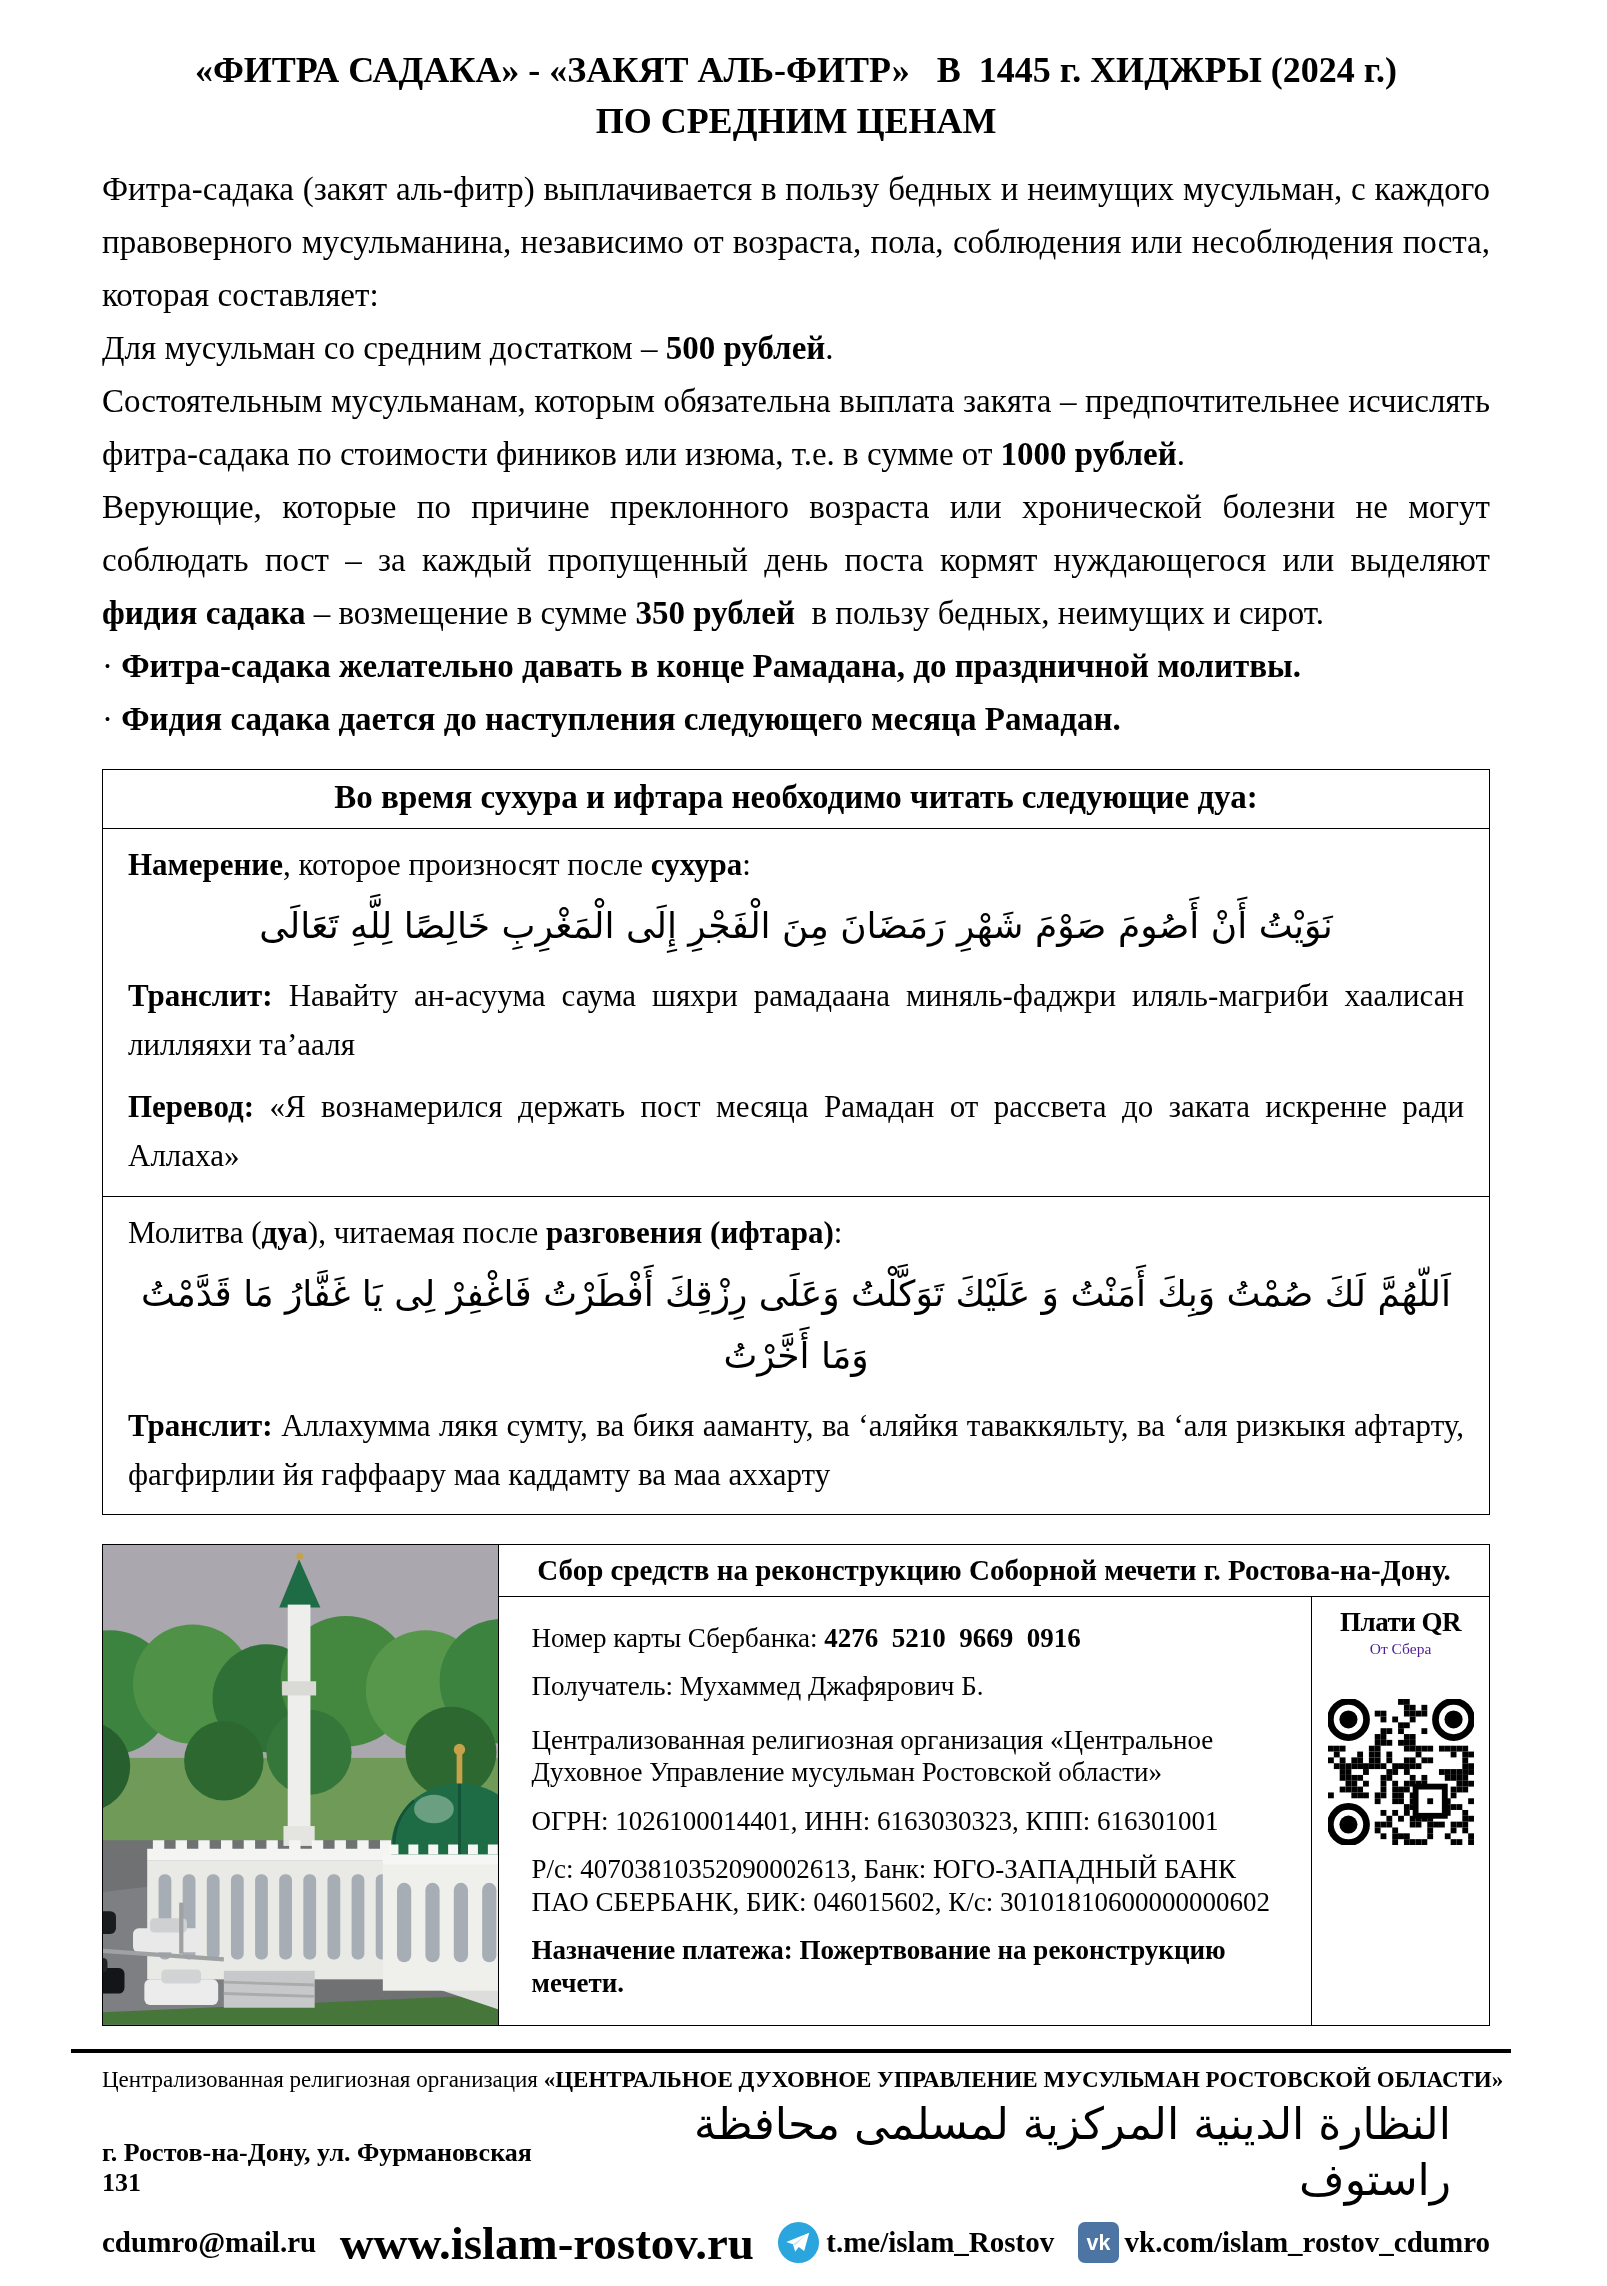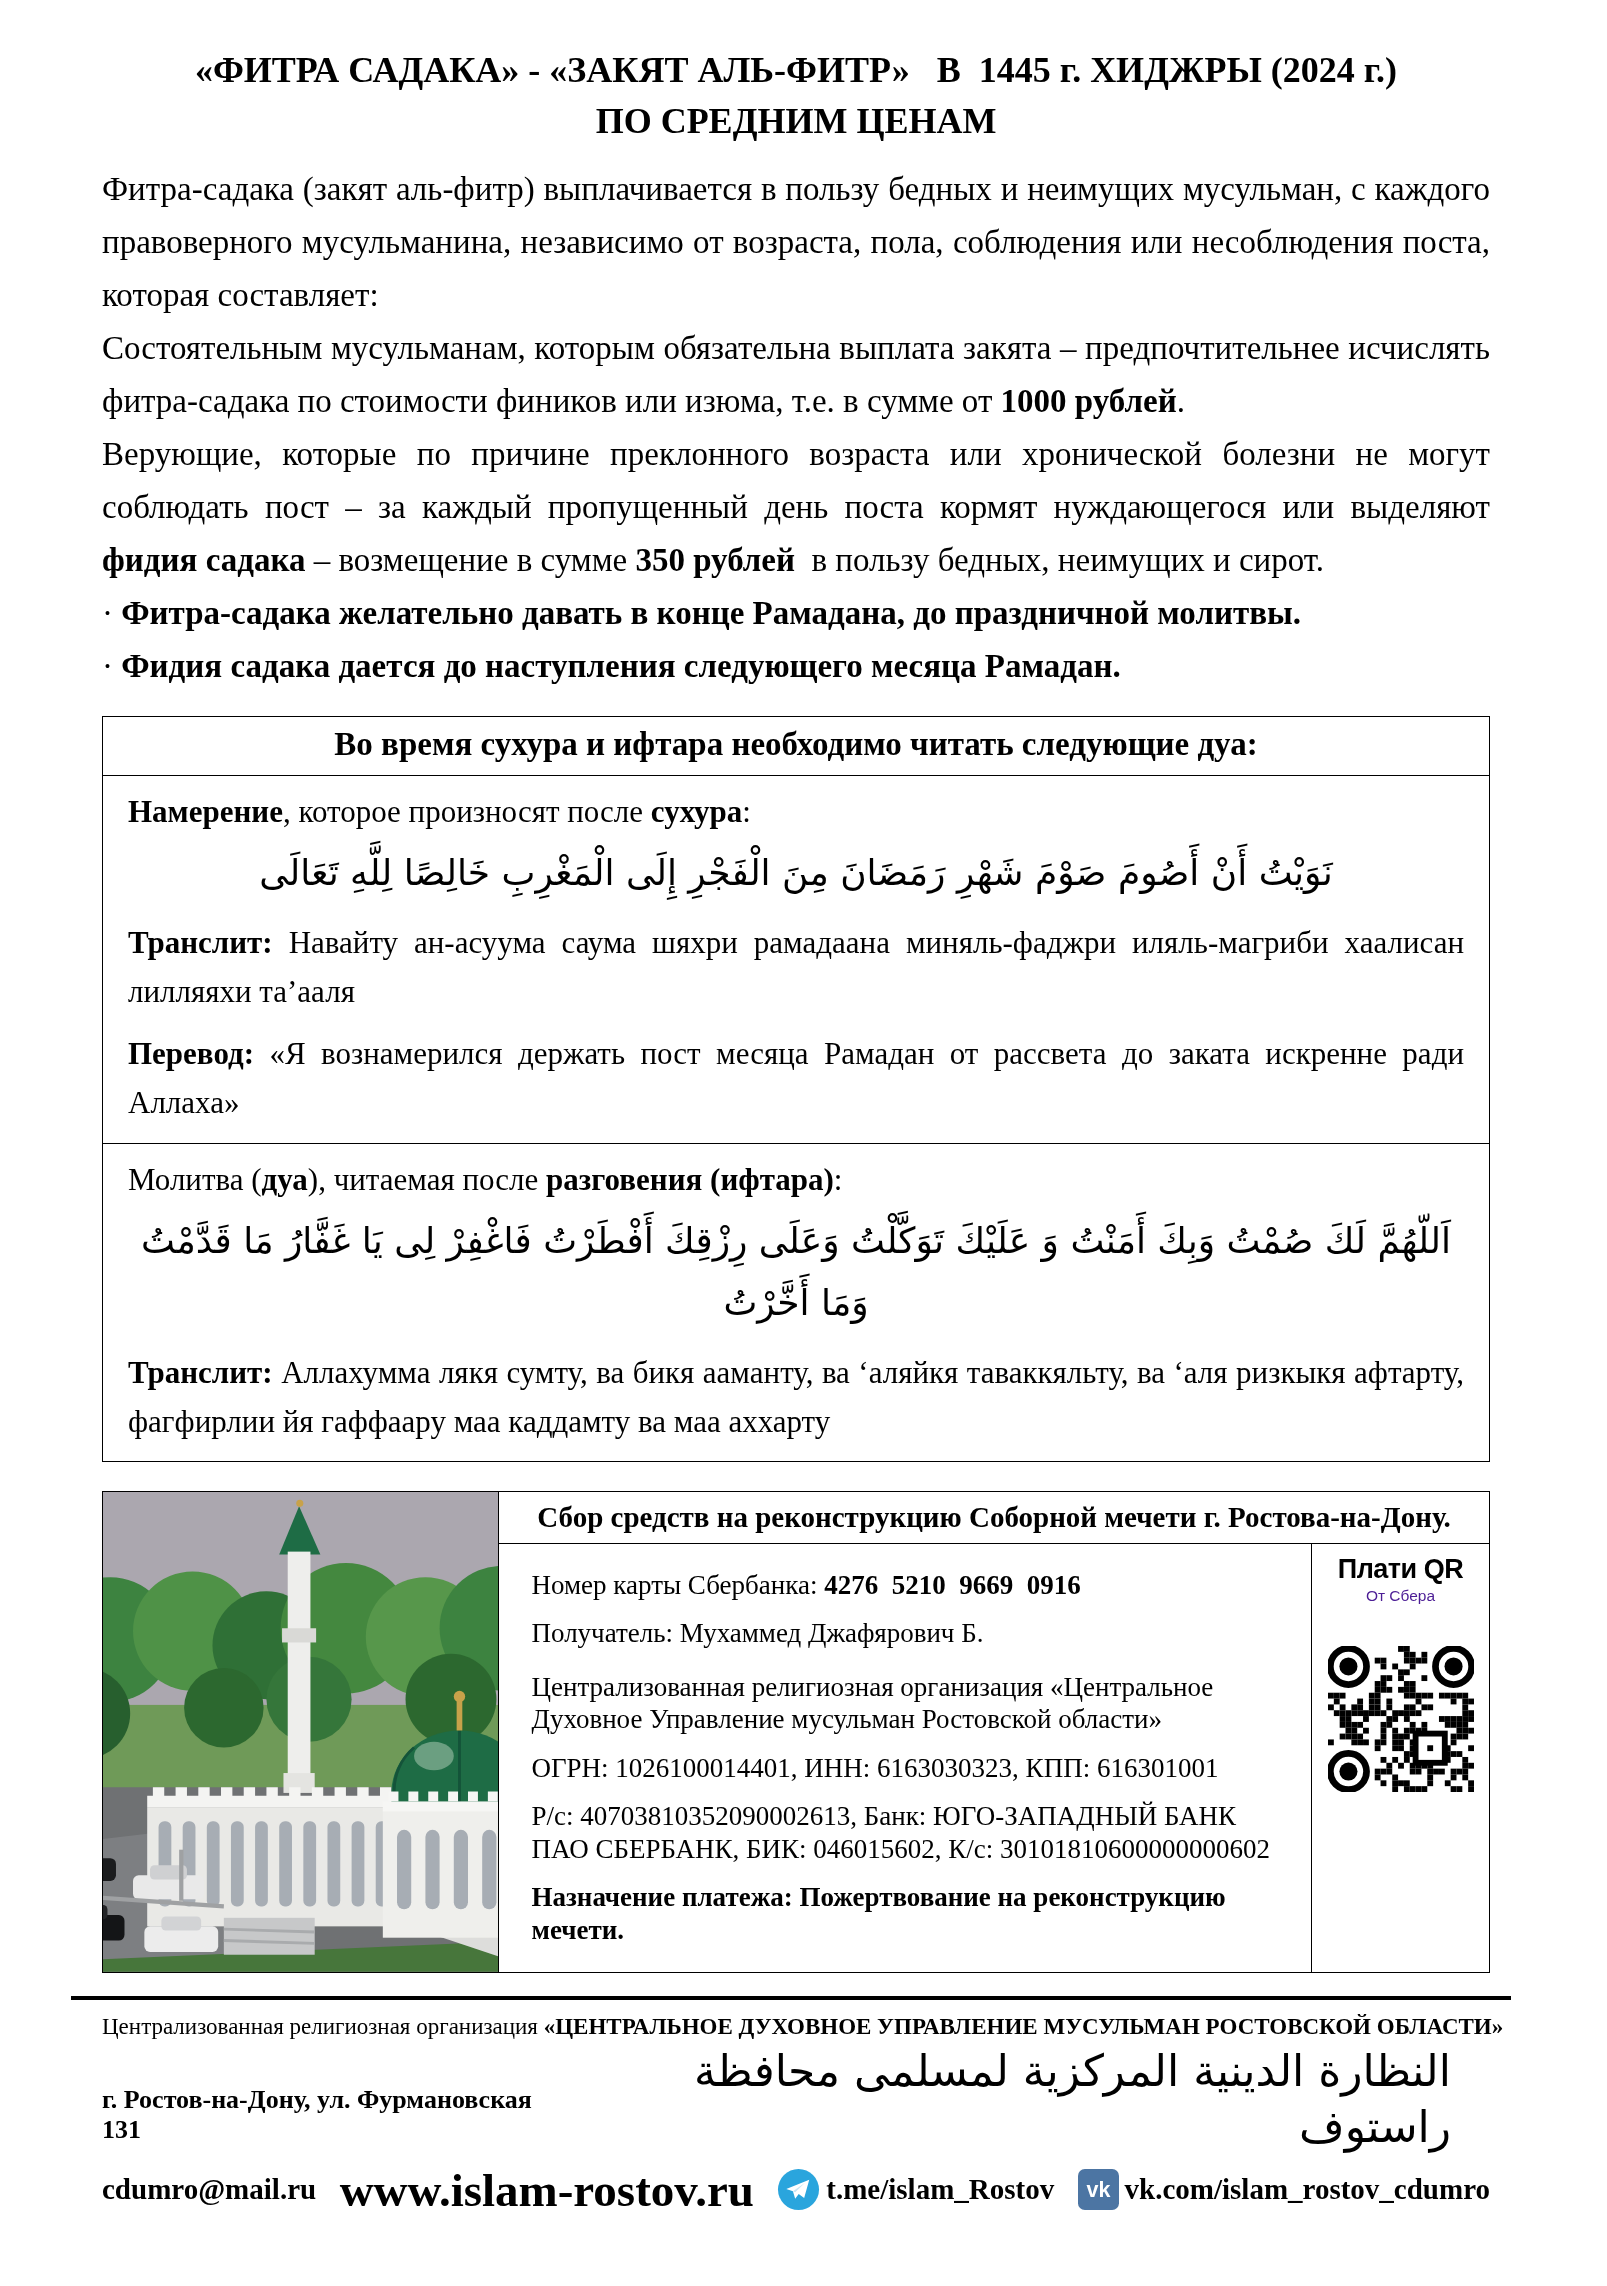--- a/index.html
+++ b/index.html
@@ -25,21 +25,21 @@
   .fund{margin-top:29px;border:1.9px solid #000;display:grid;grid-template-columns:396px 1fr 177px;}
   .photo{grid-column:1;grid-row:1/3;border-right:1.9px solid #000;overflow:hidden;}
   .photo svg{display:block;width:100%;height:100%;}
   .fund-hd{grid-column:2/4;grid-row:1;border-bottom:1.9px solid #000;text-align:center;font-weight:bold;
            font-size:29px;line-height:35px;padding:7.8px 3.9px;}
   .fund-txt{grid-column:2;grid-row:2;border-right:1.9px solid #000;padding:8.7px 7.8px 9.7px 16.5px;
             font-size:27px;line-height:32.5px;}
   .fund-txt p{margin:16px;white-space:pre-wrap;}
   .fund-txt p.orgline{margin-top:21.3px;}
   .fund-txt p.purpose{font-weight:bold;}
-  .qr-cell{grid-column:3;grid-row:2;text-align:center;padding-top:9.7px;font-family:Liberation Sans, sans-serif;}
+  .qr-cell{grid-column:3;grid-row:2;text-align:center;padding-top:9.7px;font-family:Liberation Serif, serif;}
   .qr-brand{font-weight:bold;font-size:27px;letter-spacing:-0.5px;}
   .qr-sub{font-size:15.5px;color:#4c1d95;margin-top:1.9px;}
   .qr-code{margin-top:41px;}
   
   .rule{height:3.9px;background:#000;margin:23px -21.3px 0 -31px;}
   .f1{margin-top:11.6px;font-size:23px;line-height:29px;white-space:nowrap;}
   .f2{display:flex;justify-content:space-between;align-items:flex-end;margin-top:1.9px;}
   .f2 .addr{font-weight:bold;font-size:26px;padding-bottom:9.7px;margin-top:43px;}
   .f2 .ar{direction:rtl;font-size:44px;line-height:56px;margin-right:39px;
           font-family:"DejaVu Sans","Liberation Serif",sans-serif;}
@@ -53,20 +53,21 @@
 </head>
 <body>
 
 <div class="page">
 
   <div class="title">«ФИТРА САДАКА» - «ЗАКЯТ АЛЬ-ФИТР»   В  1445 г. ХИДЖРЫ (2024 г.)</div>
   <div class="title">ПО СРЕДНИМ ЦЕНАМ</div>
 
   <div class="bodytext">
     <p><span>Фитра-садака (закят аль-фитр) выплачивается в пользу бедных и неимущих мусульман, с каждого правоверного мусульманина, независимо от возраста, пола, соблюдения или несоблюдения поста, которая составляет:</span></p>
+    <p><span>Для мусульман со средним достатком – </span><b>500 рублей</b><span>.</span></p>
     <p><span>Состоятельным мусульманам, которым обязательна выплата закята – предпочтительнее исчислять фитра-садака по стоимости фиников или изюма, т.е. в сумме от </span><b>1000 рублей</b><span>.</span></p>
     <p class="mt40"><span>Верующие, которые по причине преклонного возраста или хронической болезни не могут соблюдать пост – за каждый пропущенный день поста кормят нуждающегося или выделяют </span><b>фидия садака</b><span> – возмещение в сумме </span><b>350 рублей</b><span>  в пользу бедных, неимущих и сирот.</span></p>
     <p><span>· </span><b>Фитра-садака желательно давать в конце Рамадана, до праздничной молитвы.</b></p>
     <p><span>· </span><b>Фидия садака дается до наступления следующего месяца Рамадан.</b></p>
   </div>
 
   <div class="dua-box">
     <div class="dua-hd">Во время сухура и ифтара необходимо читать следующие дуа:</div>
     <div class="dua-sec">
       <p><b>Намерение</b><span>, которое произносят после </span><b>сухура</b><span>:</span></p>

